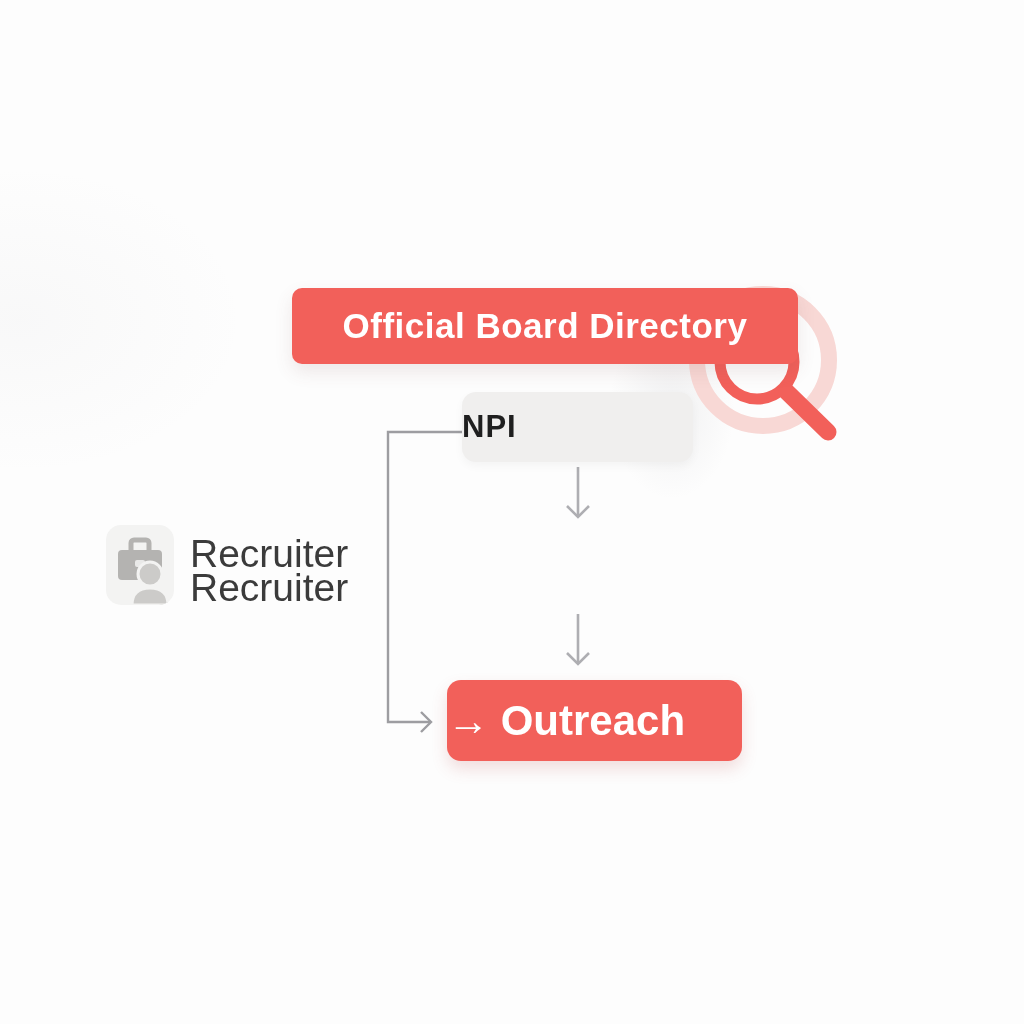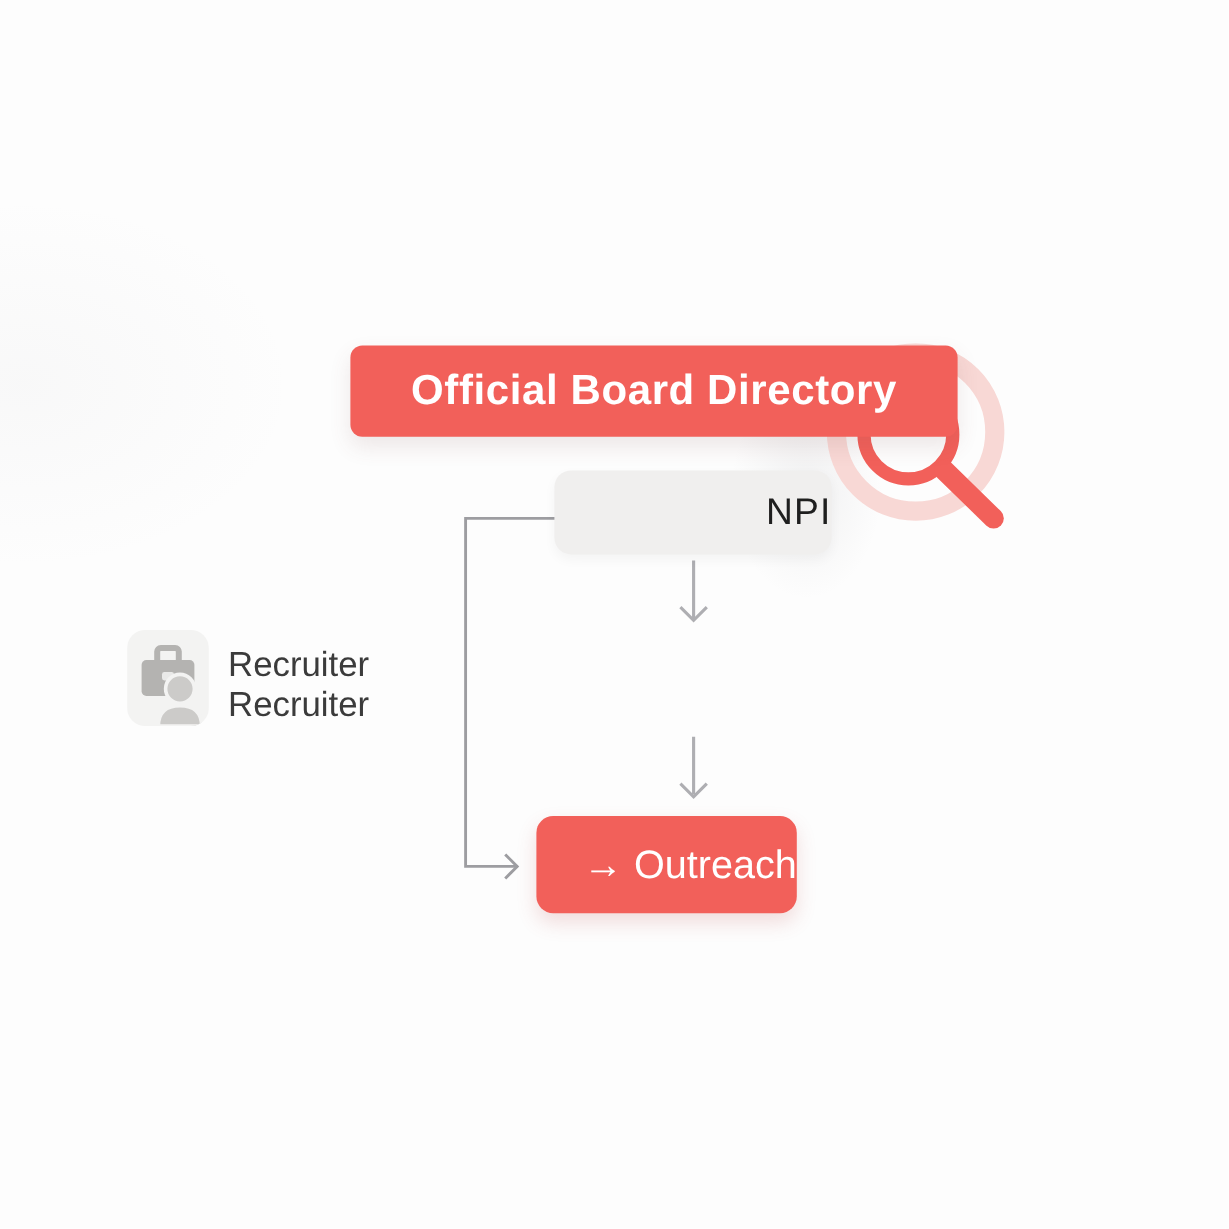--- a/index.html
+++ b/index.html
@@ -39,62 +39,62 @@
     color: #ffffff;
     font-size: 35px;
     font-weight: bold;
     letter-spacing: 0.5px;
     white-space: nowrap;
   }
 
   
   .node {
     position: absolute;
-    display: flex; align-items: center; justify-content: flex-end;
+    display: flex; align-items: center; justify-content: flex-start;
     border-radius: 14px;
-    font-weight: normal;
+    font-weight: bold;
     z-index: 2;
   }
   .node-npi {
     left: 462px; top: 392px; width: 231px; height: 70px;
     background: #f0efee; color: #1f1f1f;
     font-size: 31px; letter-spacing: 1px;
     box-shadow: 0 4px 10px rgba(0,0,0,0.04);
   }
   .node-license {
     left: 461px; top: 535px; width: 233px; height: 76px;
     background: #e4e3e0; color: #242424;
     font-size: 31px;
     box-shadow: 0 4px 10px rgba(0,0,0,0.04);
   }
   .node-outreach {
-    left: 447px; top: 680px; width: 217px; height: 81px;
+    left: 447px; top: 680px; width: 295px; height: 81px;
     background: #f2605a; color: #ffffff;
-    font-size: 33px;
+    font-size: 42px;
     box-shadow: 0 8px 16px rgba(190,80,75,0.18);
   }
 
   
   .arrow-down { position: absolute; z-index: 1; }
   .arrow-1 { left: 563px; top: 465px; }
   .arrow-2 { left: 563px; top: 612px; }
   .bracket { position: absolute; left: 378px; top: 418px; z-index: 1; }
 
   
   .workflow-icon {
     position: absolute; left: 106px; top: 525px;
     width: 68px; height: 80px;
     background: #f3f3f2;
     border-radius: 15px;
     overflow: hidden;
   }
   .workflow-label {
     position: absolute; left: 190px; top: 537px;
     color: #3b3b3b;
-    font-size: 29px;
+    font-size: 39px;
     line-height: 34px;
   }
 </style>
 </head>
 <body>
 
 <div class="stage">
 
   <svg class="search-icon" width="170" height="170" viewBox="0 0 170 170">
     <circle cx="75" cy="74" r="66" fill="none" stroke="#f8d8d5" stroke-width="16"></circle>

